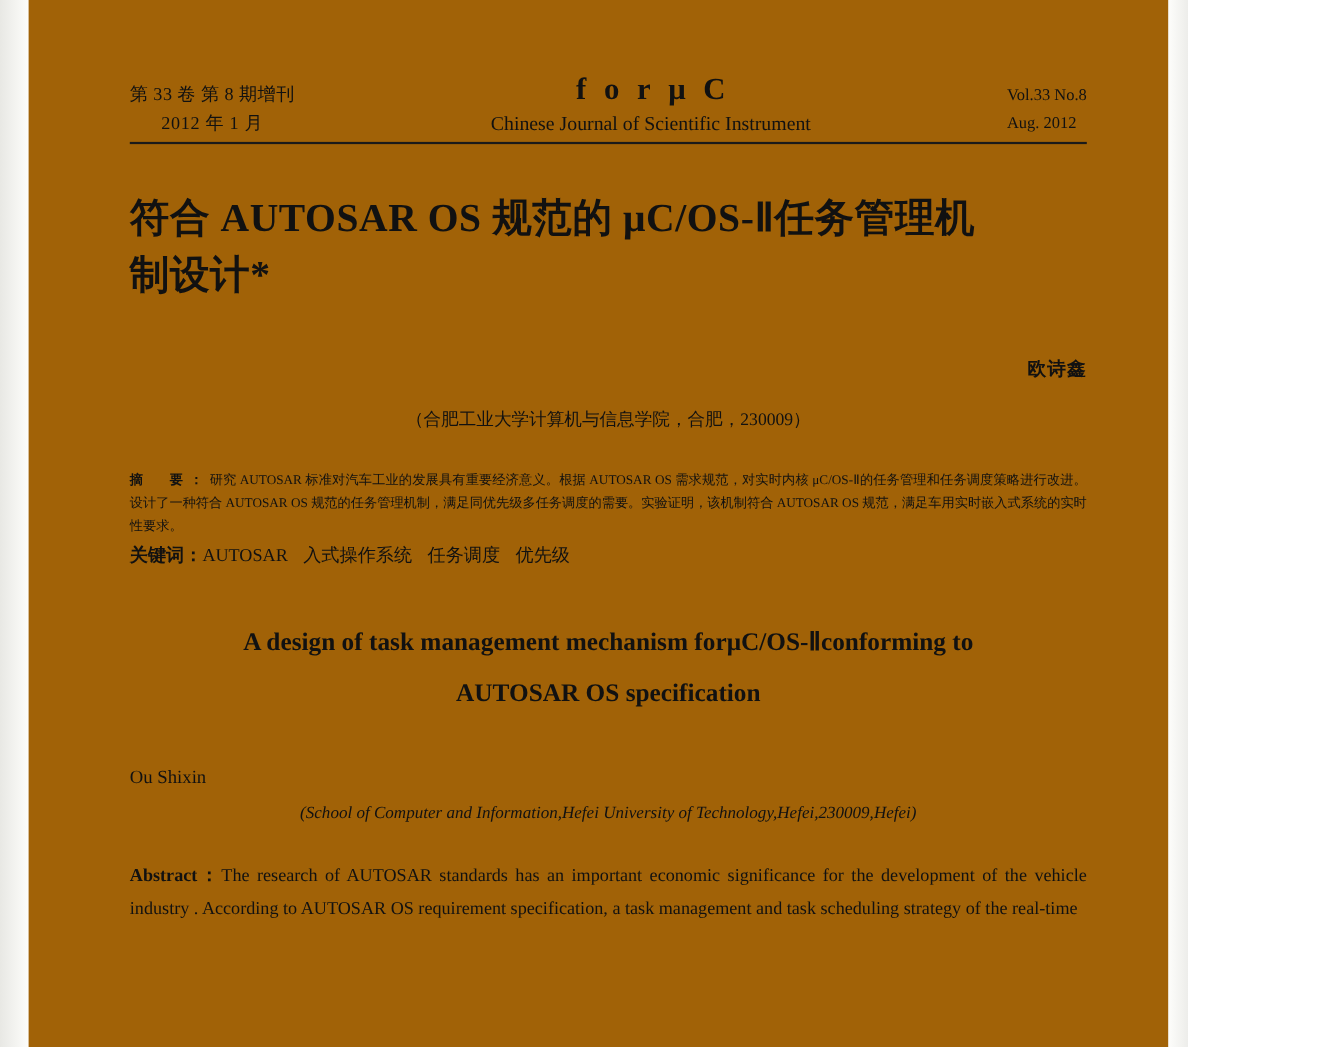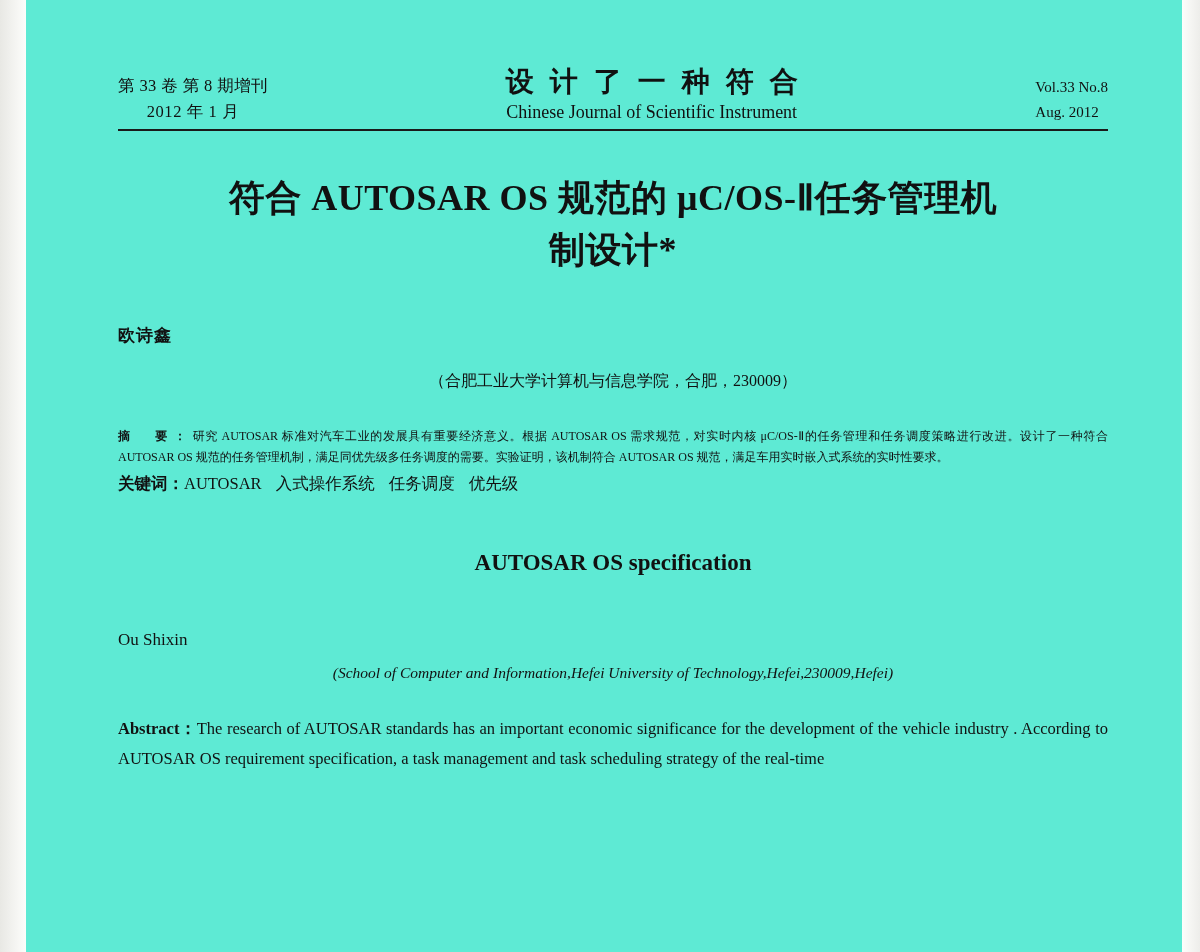--- a/index.html
+++ b/index.html
@@ -11,23 +11,23 @@
     width: 1200px;
     height: 952px;
     font-family: "Liberation Serif", serif;
     color: #111;
     position: relative;
     overflow: hidden;
   }
   .page {
     position: absolute;
     left: 0; top: 0;
-    width: 1200px;
+    width: 1080px;
     height: 952px;
-    background: #5eead4;
+    background: #a16207;
   }
   
   .scan-edge-left {
     position: absolute;
     left: 0; top: 0; bottom: 0;
     width: 26px;
     background: linear-gradient(to right, #e8e8e4, #fdfdfb);
   }
   .scan-edge-right {
     position: absolute;
@@ -81,29 +81,29 @@
     line-height: 1.65;
   }
   .rule {
     border: 0;
     border-top: 2px solid #1a1a1a;
     margin: 1px 0 0 0;
   }
 
   
   .title-cn {
-    text-align: center;
+    text-align: left;
     font-size: 36px;
     font-weight: bold;
     line-height: 1.42;
     margin-top: 42px;
     letter-spacing: 0.5px;
   }
   .authors-cn {
-    text-align: left;
+    text-align: right;
     font-size: 17px;
     font-weight: bold;
     margin-top: 48px;
     letter-spacing: 1px;
   }
   .affil-cn {
     text-align: center;
     font-size: 16px;
     margin-top: 24px;
   }
@@ -167,21 +167,21 @@
   <div class="scan-edge-right"></div>
 
   <div class="content">
 
     <div class="masthead">
       <div class="mast-left">
         <div class="line1">第 33 卷  第 8 期增刊</div>
         <div class="line2">2012 年 1 月</div>
       </div>
       <div class="mast-center">
-        <div class="journal-cn">设计了一种符合</div>
+        <div class="journal-cn">forμC</div>
         <div class="journal-en">Chinese Journal of Scientific Instrument</div>
       </div>
       <div class="mast-right">
         <div>Vol.33 No.8</div>
         <div>Aug. 2012</div>
       </div>
     </div>
     <hr class="rule">
 
     <div class="title-cn">
@@ -194,20 +194,21 @@
 
     <div class="abstract-cn">
       <span class="lead">摘　要：</span><span>研究 AUTOSAR 标准对汽车工业的发展具有重要经济意义。根据 AUTOSAR OS 需求规范，对实时内核 μC/OS-Ⅱ的任务管理和任务调度策略进行改进。设计了一种符合 AUTOSAR OS 规范的任务管理机制，满足同优先级多任务调度的需要。实验证明，该机制符合 AUTOSAR OS 规范，满足车用实时嵌入式系统的实时性要求。</span>
     </div>
 
     <div class="keywords-cn">
       <span class="lead">关键词：</span><span class="kw-item">AUTOSAR</span><span class="kw-item">入式操作系统</span><span class="kw-item">任务调度</span><span class="kw-item">优先级</span>
     </div>
 
     <div class="title-en">
+      <div>A design of task management mechanism forμC/OS-Ⅱconforming to</div>
       <div>AUTOSAR OS specification</div>
     </div>
 
     <div class="authors-en">Ou Shixin</div>
     <div class="affil-en">(School of Computer and Information,Hefei University of Technology,Hefei,230009,Hefei)</div>
 
     <div class="abstract-en">
       <p><span class="lead">Abstract：</span><span>The research of AUTOSAR standards has an important economic significance for the development of the vehicle industry . According to AUTOSAR OS requirement specification, a task management and task scheduling strategy of the real-time</span></p>
     </div>
 

